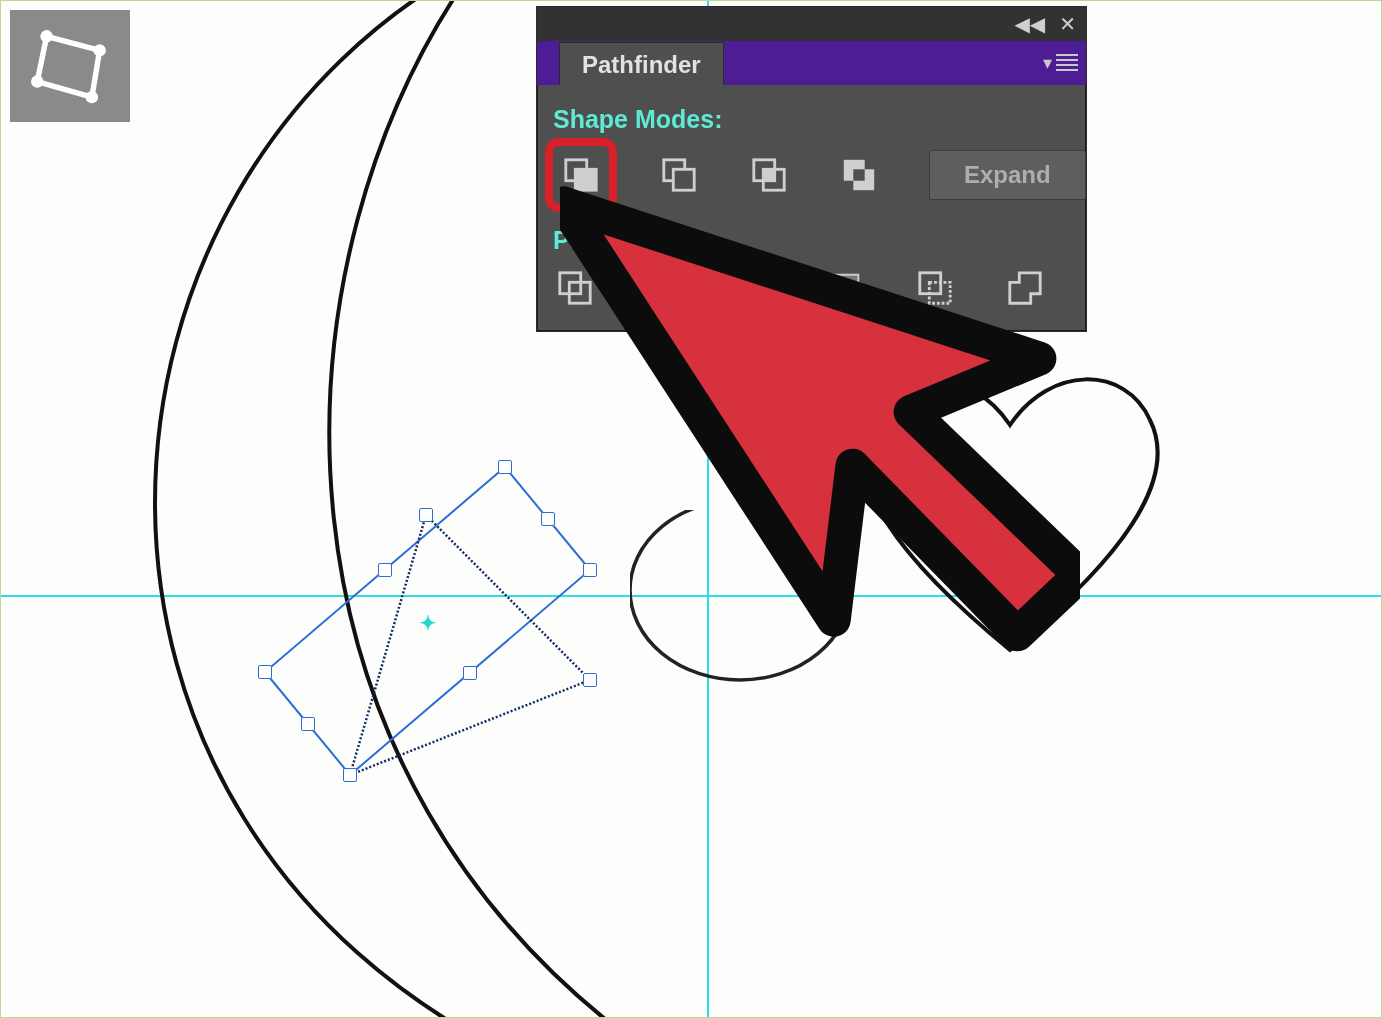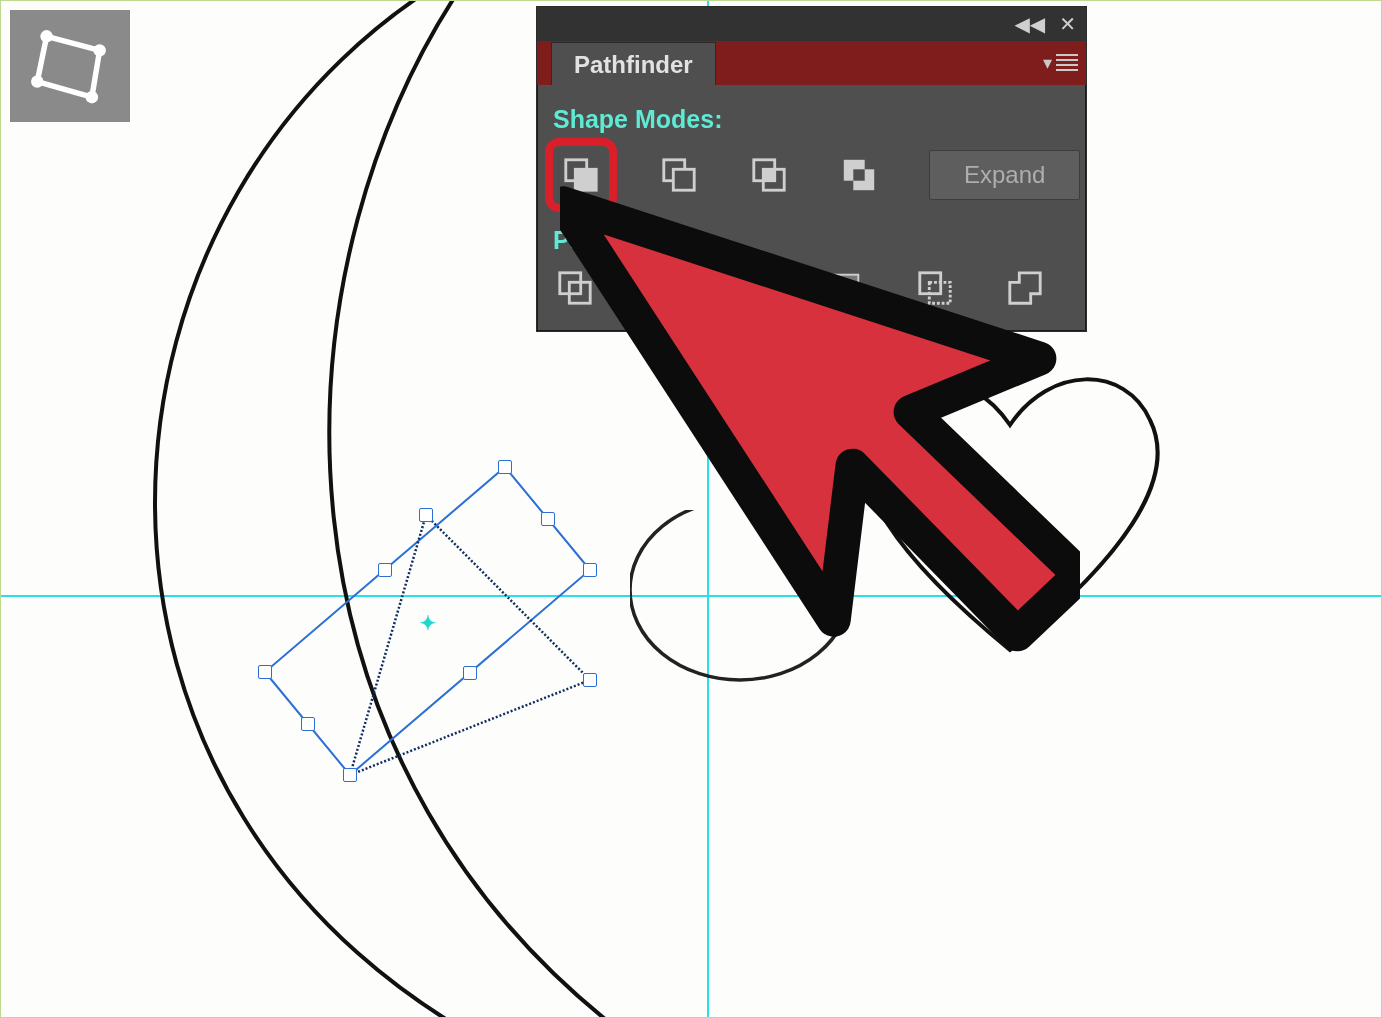--- a/index.html
+++ b/index.html
@@ -56,21 +56,21 @@
   }
   .panel .titlebar{
     height:34px;background:#323232;display:flex;justify-content:flex-end;
     align-items:center;gap:14px;padding:0 10px;
   }
   .titlebar .collapse-icon,.titlebar .close-icon{
     color:#cfcfcf;cursor:pointer;font-size:20px;line-height:1;
   }
   .panel .tabrow{
     height:44px;display:flex;align-items:flex-end;
-    background:#7f1d1d;padding-left:14px;position:relative;
+    background:#4c1d95;padding-left:22px;position:relative;
   }
   .tabrow .tab{
     background:#4f4f4f;padding:8px 22px 6px 22px;
     border:1px solid #2a2a2a;border-bottom:none;
     font-weight:600;color:#e2e2e2;font-size:24px;
   }
   .tabrow .flyout{
     position:absolute;right:8px;top:10px;color:#c9c9c9;font-size:18px;
     display:flex;align-items:center;gap:4px;cursor:pointer;
   }
@@ -91,21 +91,21 @@
     cursor:pointer;
   }
   .icon-btn svg{width:40px;height:38px;}
   .highlight{
     border:8px solid #d91f2a;border-radius:14px;
     padding:8px;margin:-8px;
   }
   .expand-btn{
     margin-left:auto;
     background:#616161;border:1px solid #3a3a3a;
-    color:#bfbfbf;padding:10px 34px;font-size:24px;font-weight:400;
+    color:#bfbfbf;padding:10px 34px;font-size:24px;font-weight:700;
     cursor:pointer;border-radius:2px;
   }
   .expand-btn[disabled]{opacity:.85;cursor:default;}
   
   .big-cursor{
     position:absolute;left:560px;top:150px;pointer-events:none;
   }
 </style>
 </head>
 <body>

